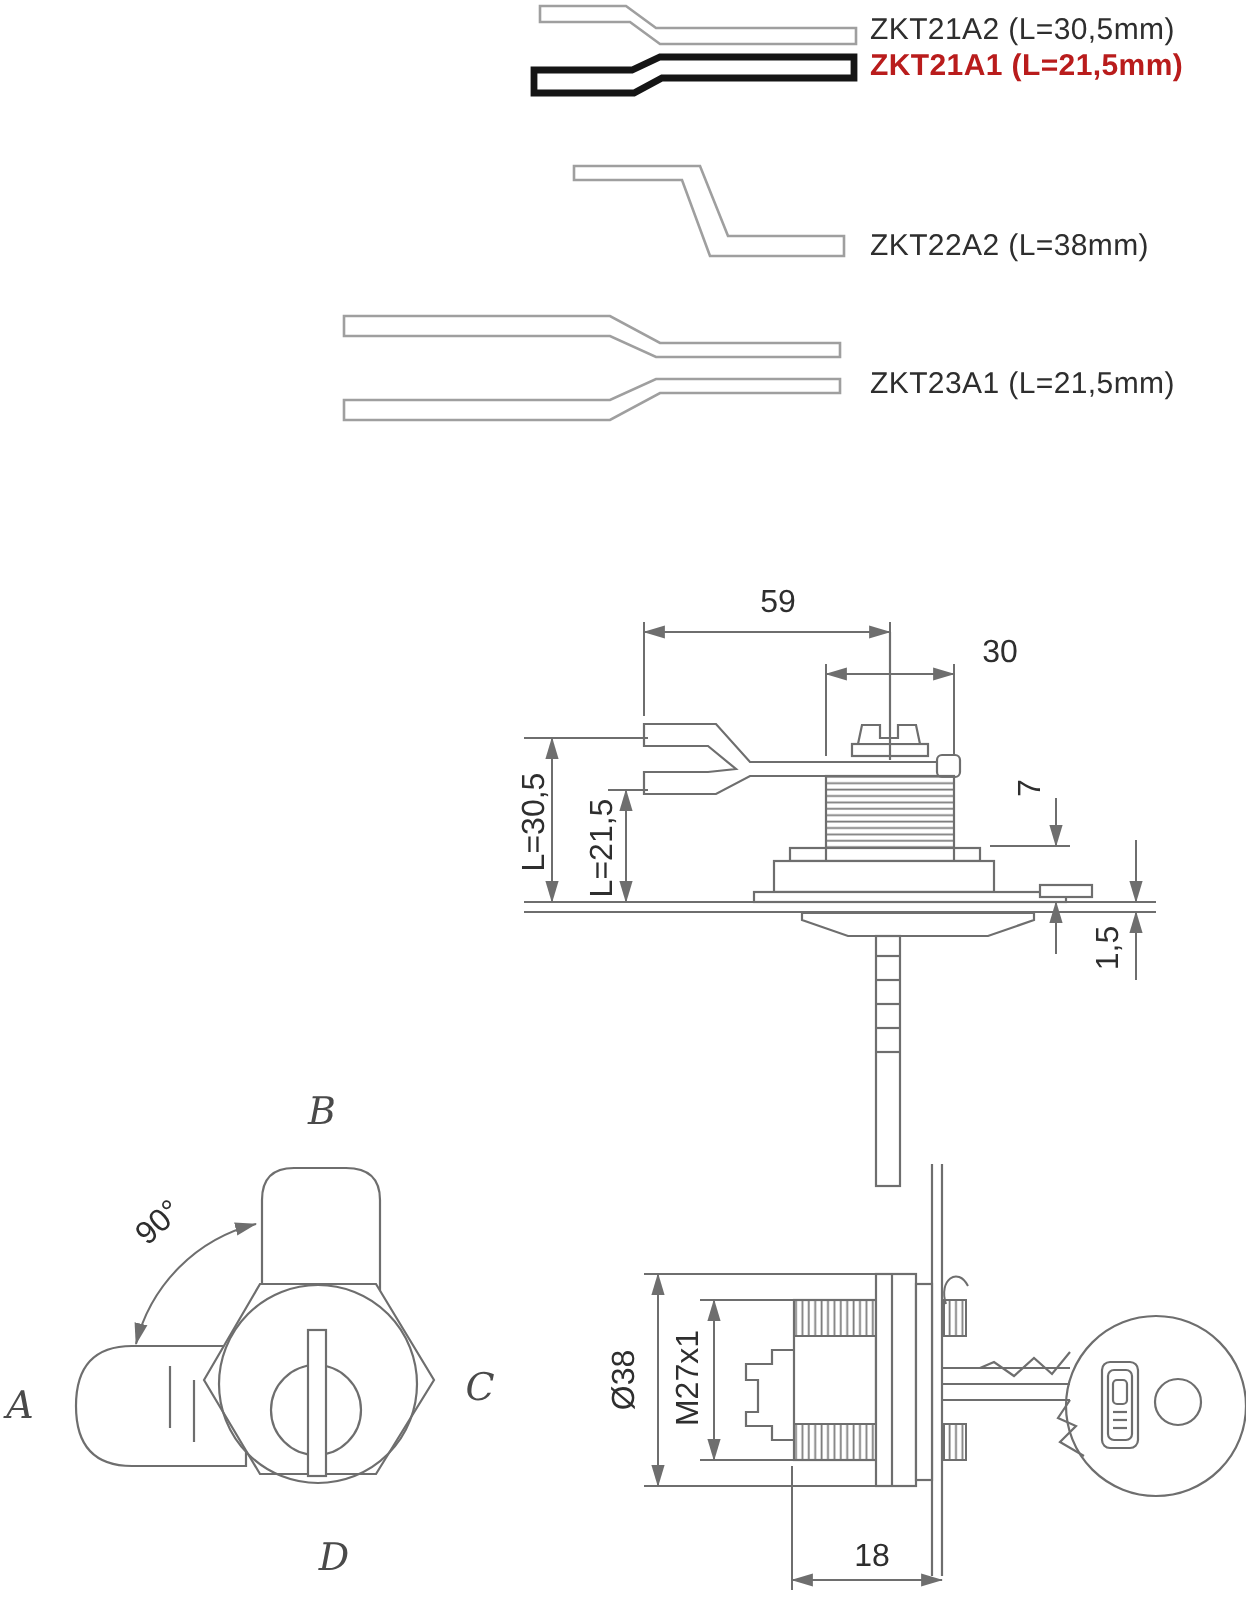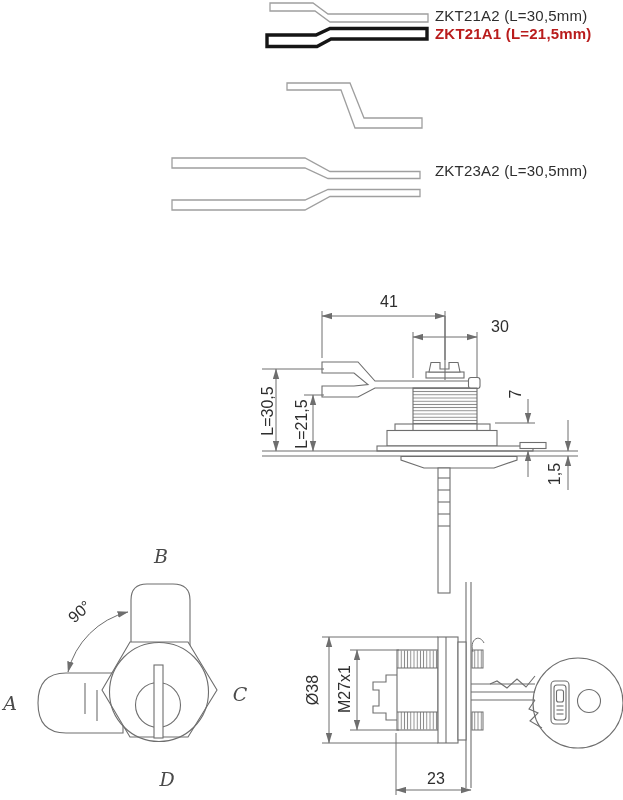--- a/index.html
+++ b/index.html
@@ -169,32 +169,33 @@
     <line class="dim" x1="350" y1="650" x2="399" y2="650"></line>
     <line class="dim" x1="350" y1="730" x2="399" y2="730"></line>
     <line class="dim" x1="357" y1="650" x2="357" y2="730" marker-start="url(#arr)" marker-end="url(#arr)"></line>
     <line class="dim" x1="396" y1="733" x2="396" y2="795"></line>
     <line class="dim" x1="396" y1="790" x2="471" y2="790" marker-start="url(#arr)" marker-end="url(#arr)"></line>
   </g>
 </svg>
 
 <div class="lbl" style="top:15px">ZKT21A2 (L=30,5mm)</div>
 <div class="lbl bold" style="top:33px">ZKT21A1 (L=21,5mm)</div>
-<div class="lbl" style="top:170px">ZKT23A2 (L=30,5mm)</div>
-
-<div class="t" style="left:389px; top:302px">41</div>
+<div class="lbl" style="top:123px">ZKT22A2 (L=38mm)</div>
+<div class="lbl" style="top:192px">ZKT23A1 (L=21,5mm)</div>
+
+<div class="t" style="left:389px; top:302px">59</div>
 <div class="t" style="left:500px; top:327px">30</div>
 <div class="t rot" style="left:516px; top:394px">7</div>
 <div class="t rot" style="left:555px; top:474px">1,5</div>
 <div class="t rot" style="left:268px; top:411px">L=30,5</div>
 <div class="t rot" style="left:302px; top:424px">L=21,5</div>
 
 <div class="t rot45" style="left:80px; top:612px">90°</div>
 <div class="t letter" style="left:10px;  top:703px">A</div>
 <div class="t letter" style="left:161px; top:556px">B</div>
 <div class="t letter" style="left:240px; top:694px">C</div>
 <div class="t letter" style="left:167px; top:779px">D</div>
 
 <div class="t rot" style="left:313px; top:690px">Ø38</div>
 <div class="t rot" style="left:345px; top:689px">M27x1</div>
-<div class="t" style="left:436px; top:779px">23</div>
+<div class="t" style="left:436px; top:779px">18</div>
 
 </div>
 
 </body></html>

